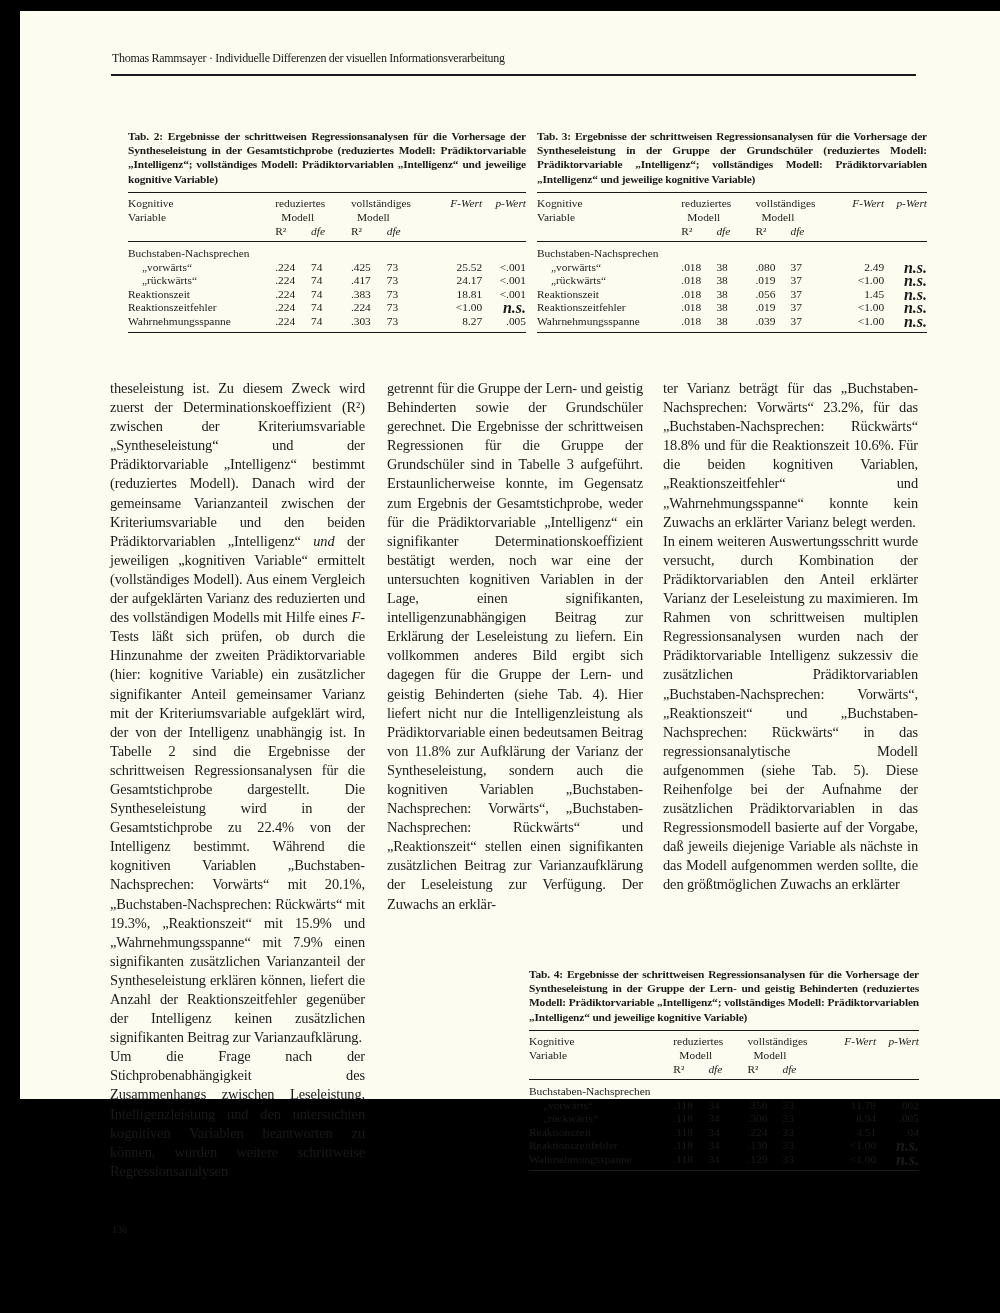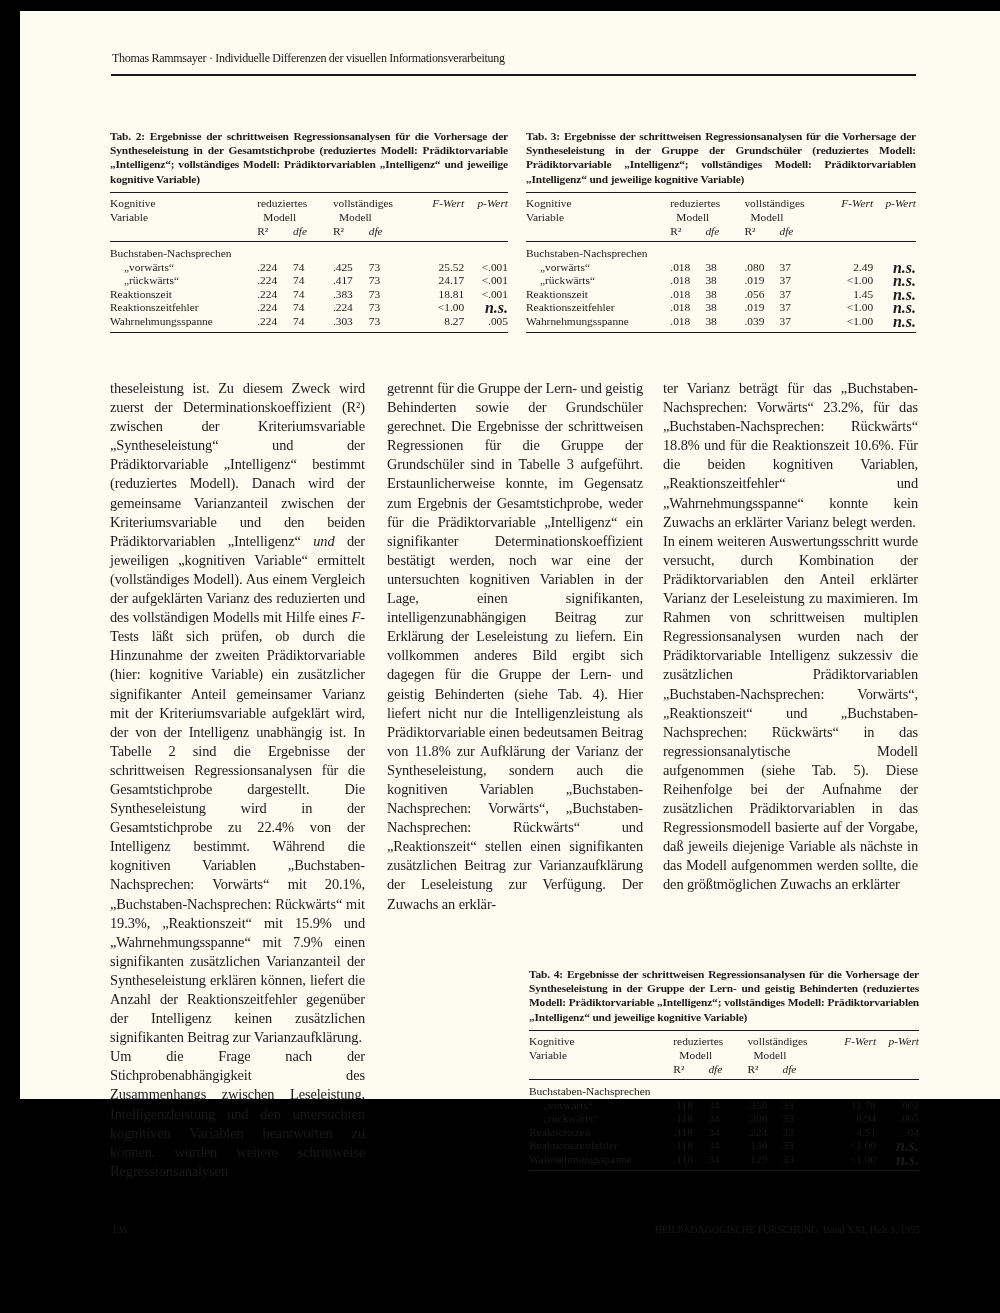--- a/index.html
+++ b/index.html
@@ -41,21 +41,21 @@
   .footer { position: absolute; top: 1213px; font-size: 10px; }
 </style>
 </head>
 <body>
 
 <div class="page">
 
   <div class="running-head">Thomas Rammsayer · Individuelle Differenzen der visuellen Informationsverarbeitung</div>
   <div class="head-rule"></div>
 
-  <div class="table-block" id="tab0" style="left:90px; top:118px; width:398px;">
+  <div class="table-block" id="tab0" style="left:108px; top:118px; width:398px;">
     <div class="caption">
       <span>Tab. 2:</span>
       <span>Ergebnisse der schrittweisen Regressionsanalysen für die Vorhersage der Syntheseleistung in der Gesamtstichprobe (reduziertes Modell: Prädiktorvariable „Intelligenz“; vollständiges Modell: Prädiktorvariablen „Intelligenz“ und jeweilige kognitive Variable)</span>
     </div>
     <div class="t-rule"></div>
     <table class="data">
     <colgroup>
           <col style="width:37%">
           <col style="width:9%">
           <col style="width:10%">
@@ -139,21 +139,21 @@
       <td class="r">8.27</td>
       <td class="r">.005</td>
           </tr>
           <tr>
             <td colspan="7" style="border-bottom:1.5px solid #1a1a1a;height:3px;line-height:3px"></td>
           </tr>
         </tbody>
       </table>
   </div>
 
-  <div class="table-block" id="tab1" style="left:506px; top:118px; width:390px;">
+  <div class="table-block" id="tab1" style="left:517px; top:118px; width:390px;">
     <div class="caption">
       <span>Tab. 3:</span>
       <span>Ergebnisse der schrittweisen Regressionsanalysen für die Vorhersage der Syntheseleistung in der Gruppe der Grundschüler (reduziertes Modell: Prädiktorvariable „Intelligenz“; vollständiges Modell: Prädiktorvariablen „Intelligenz“ und jeweilige kognitive Variable)</span>
     </div>
     <div class="t-rule"></div>
     <table class="data">
     <colgroup>
           <col style="width:37%">
           <col style="width:9%">
           <col style="width:10%">
@@ -350,16 +350,13 @@
       <td class="r ns">n.s.</td>
           </tr>
           <tr>
             <td colspan="7" style="border-bottom:1.5px solid #1a1a1a;height:3px;line-height:3px"></td>
           </tr>
         </tbody>
       </table>
   </div>
 
   <div class="footer" style="left:92px;">136</div>
-  <div class="footer" style="right:80px;">
-    <span>HEILPÄDAGOGISCHE FORSCHUNG</span>&nbsp;&nbsp;<span>Band XXI, Heft 3, 1995</span>
-  </div>
 </div>
 
 </body></html>

